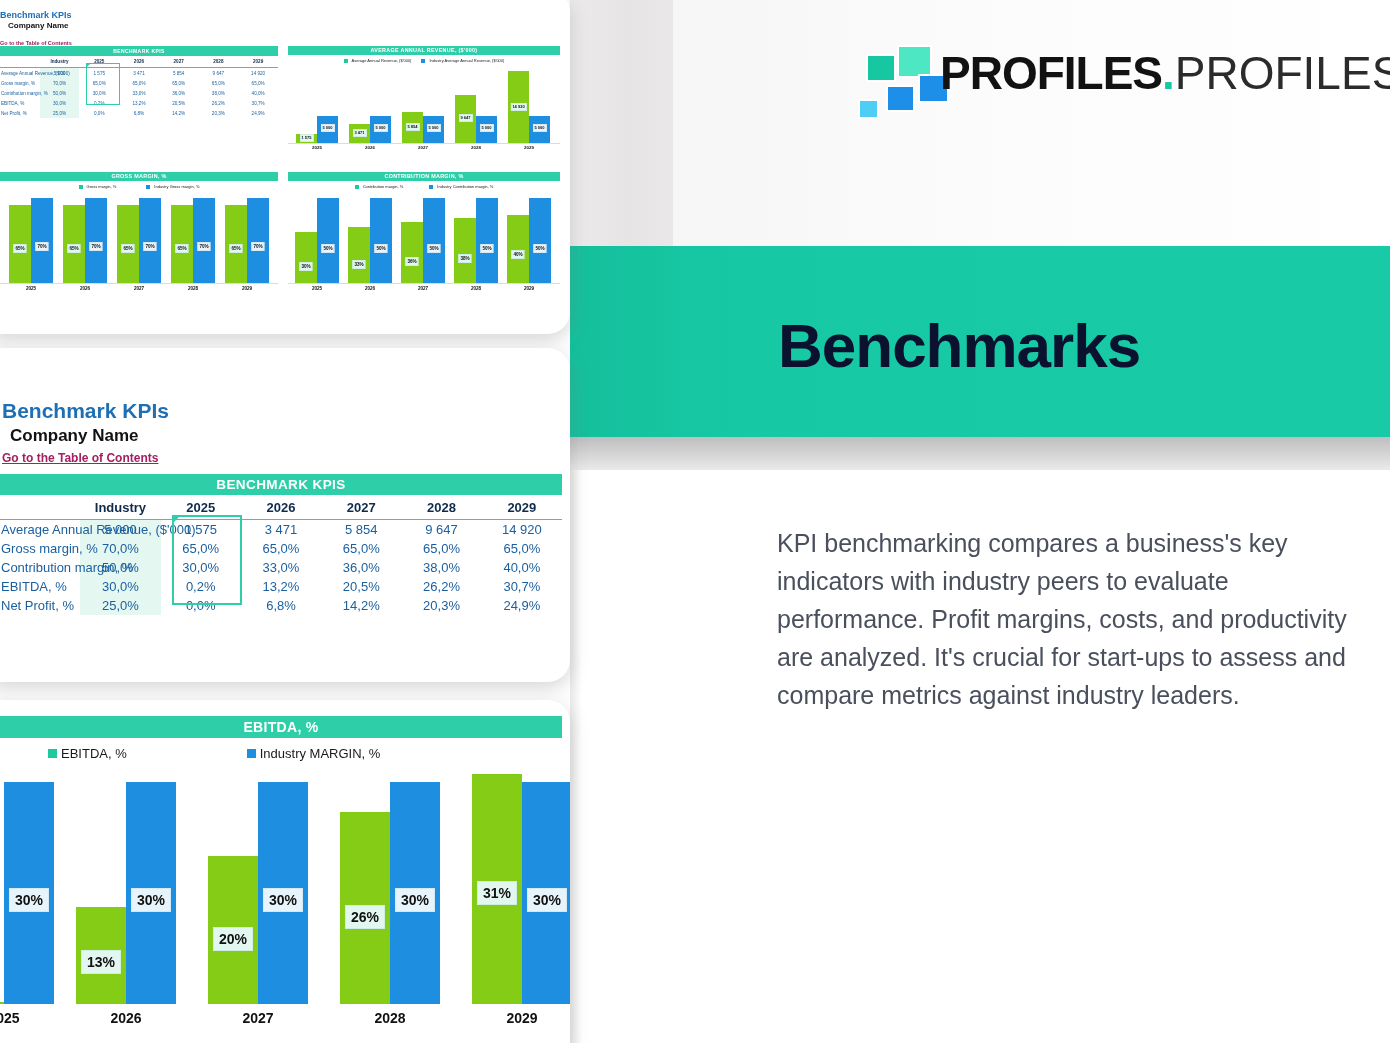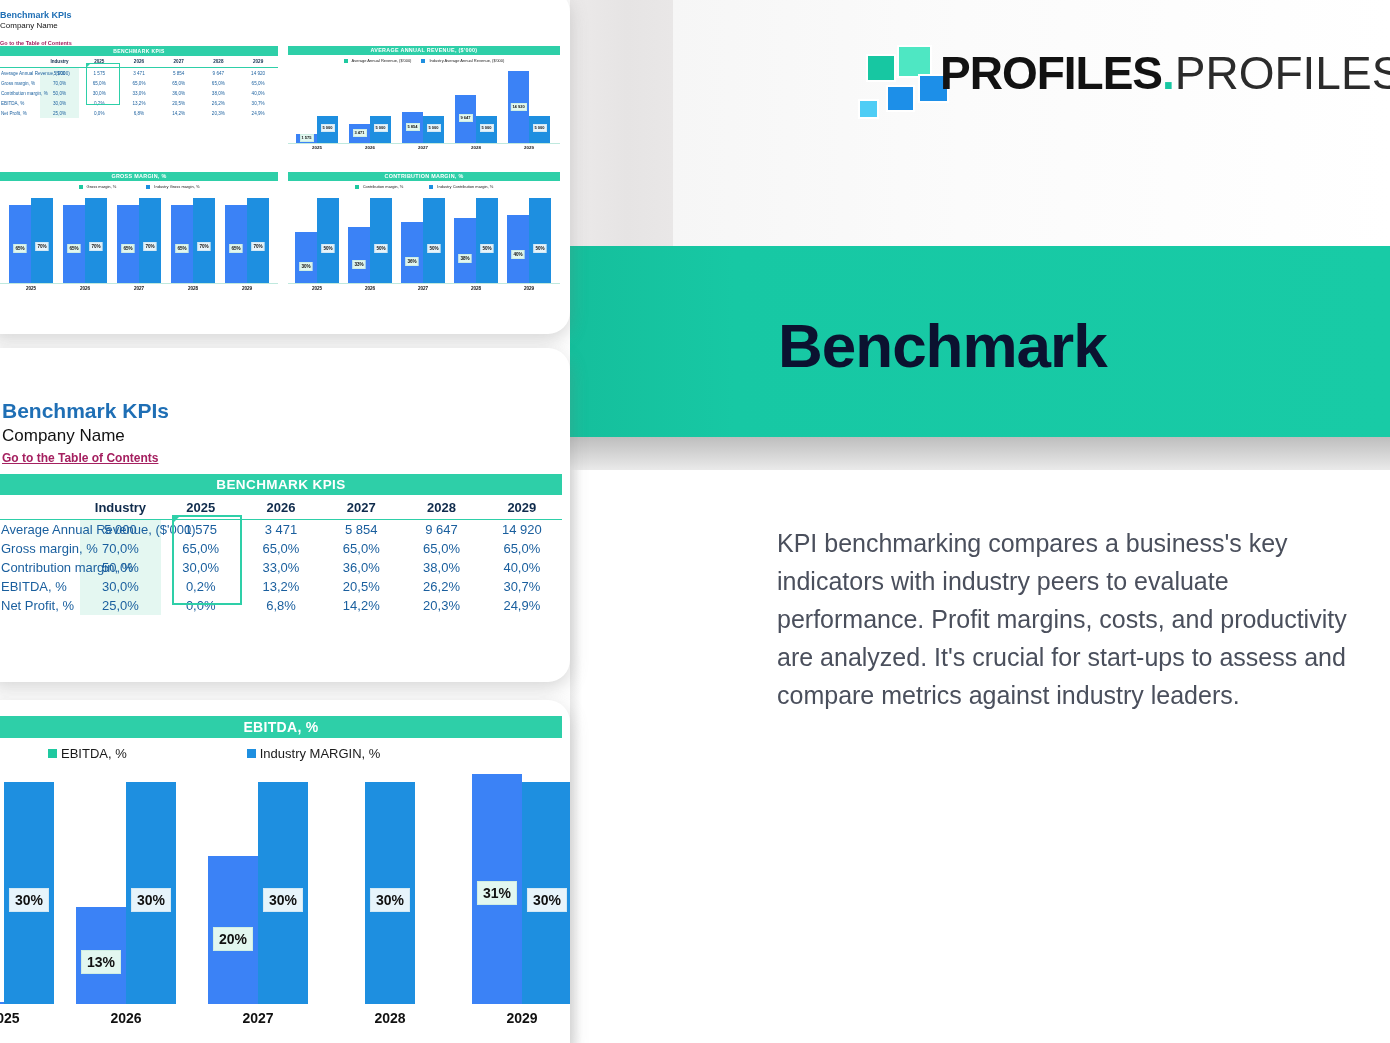--- a/index.html
+++ b/index.html
@@ -70,21 +70,21 @@
     position:absolute;background:#ffffff;border-radius:0 22px 22px 0;
     box-shadow:0 6px 18px rgba(120,120,120,.30);overflow:hidden;
   }
   .card-1{left:-8px;top:-10px;width:578px;height:344px;}
   .card-2{left:-8px;top:348px;width:578px;height:334px;}
   .card-3{left:-8px;top:700px;width:578px;height:345px;border-radius:0 22px 0 0;}
 
   
   .sheet-head{position:absolute;}
   .sh-title{color:#1f6fb5;font-weight:bold;}
-  .sh-sub{color:#121212;font-weight:normal;}
+  .sh-sub{color:#121212;font-weight:bold;padding-left:8px;}
   .sh-link{color:#a52060;font-weight:bold;text-decoration:underline;display:inline-block;}
 
   
   table.kpi{border-collapse:collapse;table-layout:fixed;}
   table.kpi .bar td{
     background:#2ecfa8;color:#ffffff;font-weight:bold;text-align:center;letter-spacing:.4px;
   }
   table.kpi .hdr td{color:#0f2b4c;font-weight:bold;text-align:center;}
   table.kpi .hdr td.lbl{text-align:left;}
   table.kpi td.lbl{color:#1a5f9e;text-align:left;white-space:nowrap;}
@@ -101,21 +101,21 @@
   .chart-title{
     background:#2ecfa8;color:#ffffff;font-weight:bold;text-align:center;letter-spacing:.3px;
     width:100%;box-sizing:border-box;
   }
   .legend{display:flex;justify-content:center;align-items:center;width:100%;}
   .legend .item{display:flex;align-items:center;color:#1a1a1a;white-space:nowrap;}
   .legend .swatch{display:inline-block;margin-right:4px;}
   .plot{position:relative;width:100%;border-bottom:1px solid #bfe9de;box-sizing:border-box;}
   .grp{position:absolute;bottom:0;display:flex;align-items:flex-end;justify-content:center;}
   .bar{position:relative;}
-  .bar.teal{background:#3b82f6;}
+  .bar.teal{background:#84cc16;}
   .bar.blue{background:#1e8fe0;}
   .blabel{
     position:absolute;left:50%;transform:translateX(-50%);
     background:#e7f4fb;color:#111111;font-weight:bold;text-align:center;white-space:nowrap;
     border:1px solid #d4e9f4;box-sizing:border-box;
   }
   .blabel.teal-lbl{background:#e2f7f0;border-color:#cfeee3;}
   .xlabel{
     position:absolute;text-align:center;color:#111111;font-weight:bold;white-space:nowrap;
   }
@@ -134,21 +134,21 @@
   <div class="logo-mark">
     <i class="sq-a"></i>
     <i class="sq-b"></i>
     <i class="sq-c"></i>
     <i class="sq-d"></i>
     <i class="sq-e"></i>
   </div>
   <div class="logo-text"><span class="b">PROFILES</span><span class="dot">.</span><span class="l">PROFILES</span></div>
 </div>
 
-<div class="banner-title">Benchmark</div>
+<div class="banner-title">Benchmarks</div>
 
 <div class="body-copy">KPI benchmarking compares a business's key indicators with industry peers to evaluate performance. Profit margins, costs, and productivity are analyzed. It's crucial for start-ups to assess and compare metrics against industry leaders.</div>
 
 <div class="card card-1">
 
   <div class="sheet-head" style="left:8px;top:20px;">
     <div class="sh-title" style="font-size:9px;line-height:11px;">Benchmark KPIs</div>
     <div class="sh-sub" style="font-size:8px;line-height:10px;">Company Name</div>
     <a class="sh-link" style="font-size:5.5px;line-height:8px;" href="#">Go to the Table of Contents</a>
   </div>
@@ -522,20 +522,23 @@
       <div class="grp" style="left:198px;width:120px;height:230px;">
         <div class="bar teal" style="width:50px;height:148px;">
             <span class="blabel teal-lbl" style="bottom:53px;font-size:14px;line-height:22px;padding:0 5px;">20%</span>
           </div>
         <div class="bar blue" style="width:50px;height:222px;">
             <span class="blabel" style="bottom:92px;font-size:14px;line-height:22px;padding:0 5px;">30%</span>
           </div>
       </div>
 
       <div class="grp" style="left:330px;width:120px;height:230px;">
+        <div class="bar teal" style="width:50px;height:192px;">
+            <span class="blabel teal-lbl" style="bottom:75px;font-size:14px;line-height:22px;padding:0 5px;">26%</span>
+          </div>
         <div class="bar blue" style="width:50px;height:222px;">
             <span class="blabel" style="bottom:92px;font-size:14px;line-height:22px;padding:0 5px;">30%</span>
           </div>
       </div>
 
       <div class="grp" style="left:462px;width:120px;height:230px;">
         <div class="bar teal" style="width:50px;height:230px;">
             <span class="blabel teal-lbl" style="bottom:99px;font-size:14px;line-height:22px;padding:0 5px;">31%</span>
           </div>
         <div class="bar blue" style="width:50px;height:222px;">

